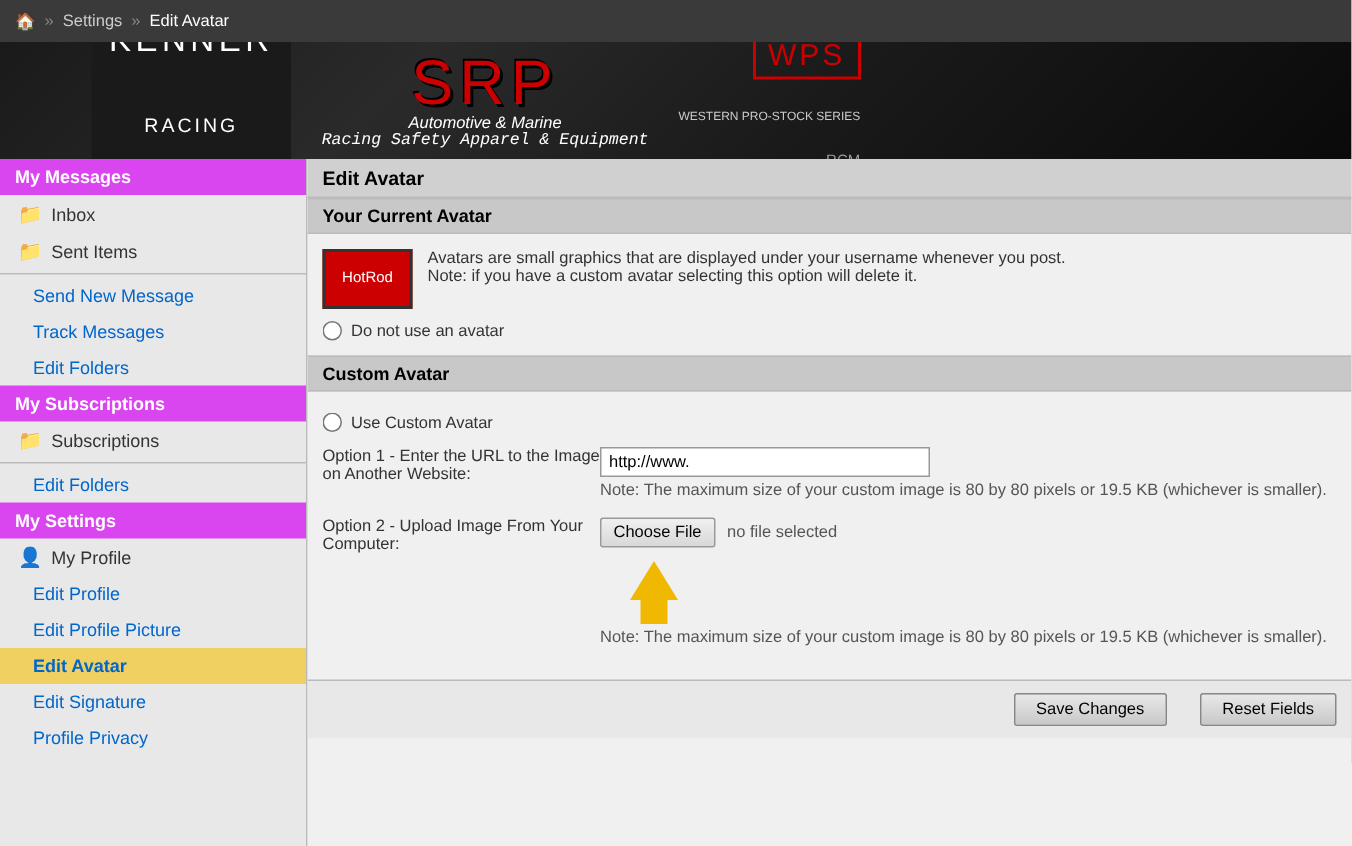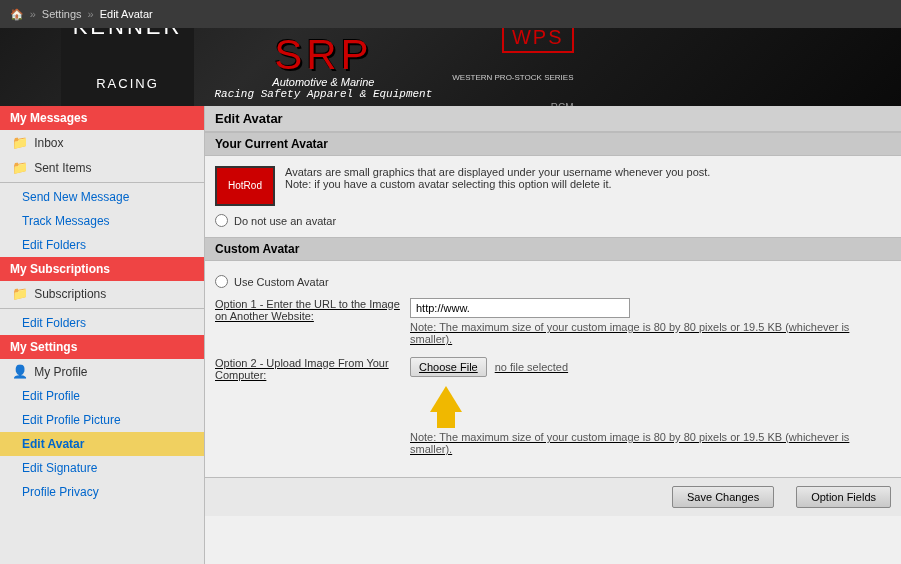--- a/index.html
+++ b/index.html
@@ -124,21 +124,21 @@
 
     
     .sidebar {
       width: 205px;
       background: #e8e8e8;
       border-right: 1px solid #bbb;
       overflow-y: auto;
       flex-shrink: 0;
     }
     .sidebar-section-header {
-      background: #ef4444;
+      background: #d946ef;
       color: #fff;
       padding: 5px 10px;
       font-size: 12px;
       font-weight: bold;
     }
     .sidebar-item {
       padding: 5px 12px;
       color: #333;
       cursor: pointer;
       display: flex;
@@ -224,23 +224,22 @@
       margin-top: 4px;
     }
 
     
     .custom-avatar-body {
       padding: 10px;
     }
     .option-row {
       display: flex;
       align-items: flex-start;
-      gap: 10px;
+      gap: 0;
       margin-bottom: 12px;
-      text-decoration: underline;
     }
     .option-label {
       width: 185px;
       font-size: 11px;
       color: #333;
       flex-shrink: 0;
     }
     .option-control {
       flex: 1;
     }
@@ -430,17 +429,17 @@
               <div style="width:18px;height:16px;background:#f0b800;"></div>
             </div>
           </div>
           <div class="option-note">Note: The maximum size of your custom image is 80 by 80 pixels or 19.5 KB (whichever is smaller).</div>
         </div>
       </div>
     </div>
 
     <div class="content-footer">
       <button class="btn-save">Save Changes</button>
-      <button class="btn-reset">Option Fields</button>
+      <button class="btn-reset">Reset Fields</button>
     </div>
 
   </div>
 </div>
 
 </body></html>

